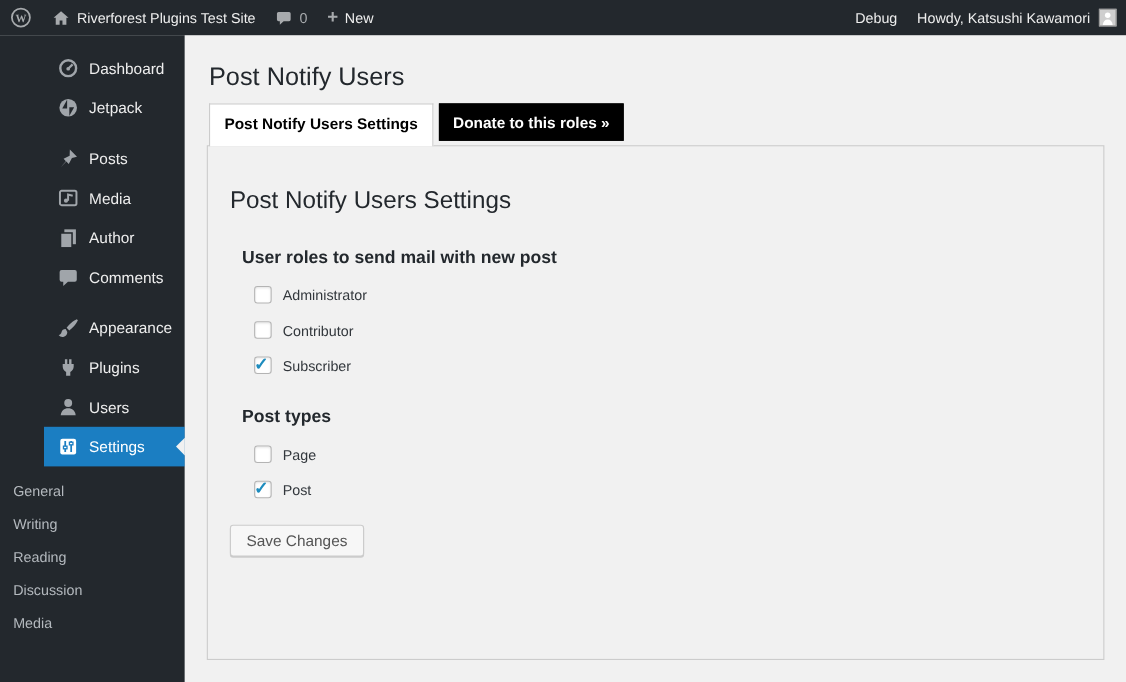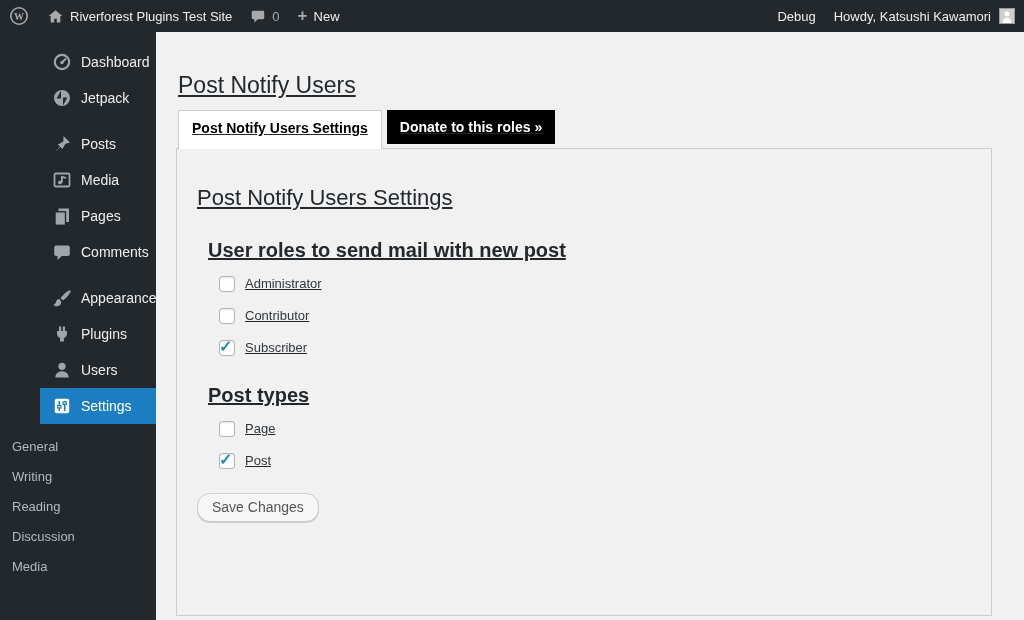--- a/index.html
+++ b/index.html
@@ -48,58 +48,58 @@
   }
   .separator { height:10px; }
   .submenu { list-style:none; margin:0; padding:8px 0 0; }
   .submenu li {
     color:#b4b9be; font-size:13px; line-height:14px;
     padding:8px 12px; cursor:pointer;
   }
 
   
   .content {
-    position:absolute; left:156px; top:32px; width:856px; height:588px;
-    background:#f1f1f1; padding:16px 20px;text-decoration:underline;
+    position:absolute; left:168px; top:32px; width:856px; height:588px;
+    background:#f1f1f1; padding:0 20px;
   }
   h1.page-title {
     margin:0; padding:23px 0 10px 2px;
     font-size:23px; font-weight:400; line-height:29px; color:#23282d;
   }
   .tabs { display:flex; align-items:flex-start; margin:0 0 -1px 2px; position:relative; z-index:2; }
   .nav-tab {
     font-size:14px; font-weight:bold; text-decoration:none;
     border:1px solid #ccc; padding:8px 12px; background:#e4e4e4; color:#444; cursor:pointer;
   }
   .nav-tab.active { background:#fff; color:#000; padding:9px 13px 13px; border-bottom:0; }
   .nav-tab.donate { background:#000; color:#fff; border-color:#000; margin-left:5px; }
 
   .panel {
     position:relative; z-index:1;
     border:1px solid #ccc; background:#f1f1f1;
     height:468px; padding:20px;
   }
   .panel h2 { font-size:22px; font-weight:400; color:#23282d; margin:16px 0 0; line-height:26px; }
-  .panel h3 { font-size:20px; font-weight:700; color:#23282d; margin:30px 0 8px 11px; line-height:19px; }
-  .check-row { display:flex; align-items:flex-start; margin:16px 0 0 22px; cursor:pointer; }
+  .panel h3 { font-size:16px; font-weight:700; color:#23282d; margin:30px 0 8px 11px; line-height:19px; }
+  .check-row { display:flex; align-items:center; margin:16px 0 0 22px; cursor:pointer; }
   .checkbox {
     width:16px; height:16px; background:#fff;
     border:1px solid #b4b4b4; border-radius:3px;
     box-shadow:inset 0 1px 2px rgba(0,0,0,.1);
     position:relative; flex:0 0 16px;
   }
   .checkbox.checked::after {
     content:"\2713"; position:absolute; left:-1px; top:-4px;
     font-size:16px; font-weight:bold; color:#1e8cbe;
   }
   .check-label { margin-left:10px; font-size:13px; color:#32373c; }
   .button-secondary {
     display:inline-block; margin:24px 0 0; padding:5px 14px;
     font-size:14px; line-height:17px; color:#555;
-    background:#f7f7f7; border:1px solid #ccc; border-radius:13px;
+    background:#f7f7f7; border:1px solid #ccc; border-radius:3px;
     box-shadow:0 1px 0 #ccc; cursor:pointer; font-family:inherit;
   }
 </style>
 </head>
 <body>
 
 <div class="screen">
 
   <header class="adminbar">
     <div class="ab-group">
@@ -194,21 +194,21 @@
       <span class="mi-label">Media</span>
     </div>
 
     <div class="menu-item">
       <span class="mi-icon">
         <svg width="20" height="20" viewBox="0 0 20 20">
           <rect x="6.5" y="2.5" width="10.5" height="13.5" fill="currentColor"></rect>
           <rect x="3" y="5.8" width="10.5" height="13.5" fill="currentColor" stroke="var(--cut)" stroke-width="1.4"></rect>
         </svg>
       </span>
-      <span class="mi-label">Pages</span>
+      <span class="mi-label">Author</span>
     </div>
 
     <div class="menu-item">
       <span class="mi-icon">
         <svg width="20" height="20" viewBox="0 0 20 20">
           <path fill="currentColor" d="M4 3.5h12A1.8 1.8 0 0 1 17.8 5.3v7A1.8 1.8 0 0 1 16 14.1H9.8L5.5 18v-3.9H4A1.8 1.8 0 0 1 2.2 12.3v-7A1.8 1.8 0 0 1 4 3.5z"></path>
         </svg>
       </span>
       <span class="mi-label">Comments</span>
     </div>

